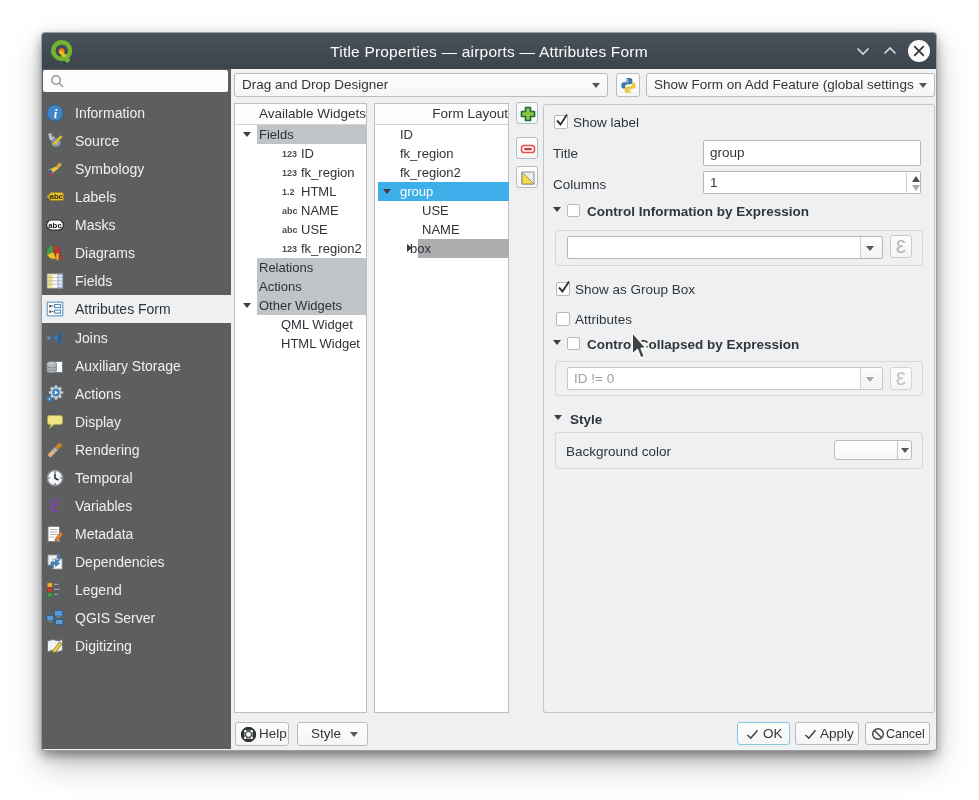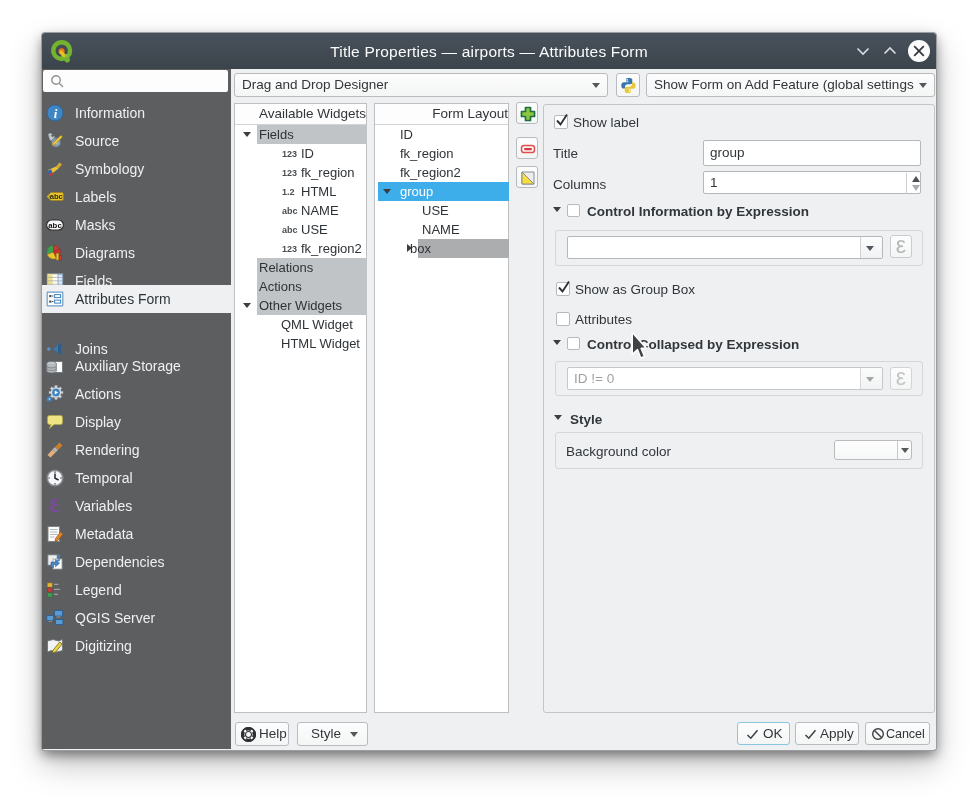--- a/index.html
+++ b/index.html
@@ -116,33 +116,33 @@
       </div>
     <div class="sitem" style="top:198px">
         <svg width="18" height="18" viewBox="0 0 18 18">
           <rect x="1.2" y="1.8" width="15.6" height="14.4" fill="#fdfdfd" stroke="#8a8d90" stroke-width="0.9"></rect>
           <rect x="1.6" y="2.2" width="5" height="13.6" fill="#efe18a"></rect>
           <rect x="12" y="2.2" width="4.4" height="13.6" fill="#dfe8f0" stroke="#7a9cc0" stroke-width="0.8"></rect>
           <path d="M1.6 5.4 H16.4 M1.6 8.8 H16.4 M1.6 12.2 H16.4" stroke="#a9acae" stroke-width="0.8"></path>
         </svg>
         <span class="lbl">Fields</span>
       </div>
-    <div class="sitem sel" style="top:216px">
+    <div class="sitem sel" style="top:226px">
         <svg width="18" height="18" viewBox="0 0 18 18">
           <rect x="1.2" y="2.2" width="15.6" height="13.6" rx="0.5" fill="#fdfdfd" stroke="#6d9dc8" stroke-width="1.2"></rect>
           <rect x="3.2" y="5" width="2.2" height="2.2" fill="#4a5055"></rect>
           <path d="M6 6 H7.4" stroke="#4a5055" stroke-width="1"></path>
           <rect x="8.6" y="4.6" width="6" height="3" fill="#fff" stroke="#3f83c0" stroke-width="1"></rect>
           <rect x="3.2" y="10.5" width="2.2" height="2.2" fill="#4a5055"></rect>
           <path d="M6 11.5 H7.4" stroke="#4a5055" stroke-width="1"></path>
           <rect x="8.6" y="10.1" width="6" height="3" fill="#fff" stroke="#3f83c0" stroke-width="1"></rect>
         </svg>
         <span class="lbl">Attributes Form</span>
       </div>
-    <div class="sitem" style="top:266px">
+    <div class="sitem" style="top:255px">
         <svg width="18" height="18" viewBox="0 0 18 18">
           <circle cx="2.8" cy="9" r="1.8" fill="#5b93c6"></circle>
           <path d="M15.5 2.5 L6.8 9 L15.5 15.5 Z" fill="#3c78ad"></path>
           <path d="M15.5 2.5 L15.5 15.5 L12 12.8 L12 5.2 Z" fill="#2a5e8f"></path>
         </svg>
         <span class="lbl">Joins</span>
       </div>
     <div class="sitem" style="top:283px">
         <svg width="18" height="18" viewBox="0 0 18 18">
           <rect x="8.5" y="4.5" width="8" height="11" fill="#fcfcfc" stroke="#6f7478" stroke-width="0.9"></rect>

